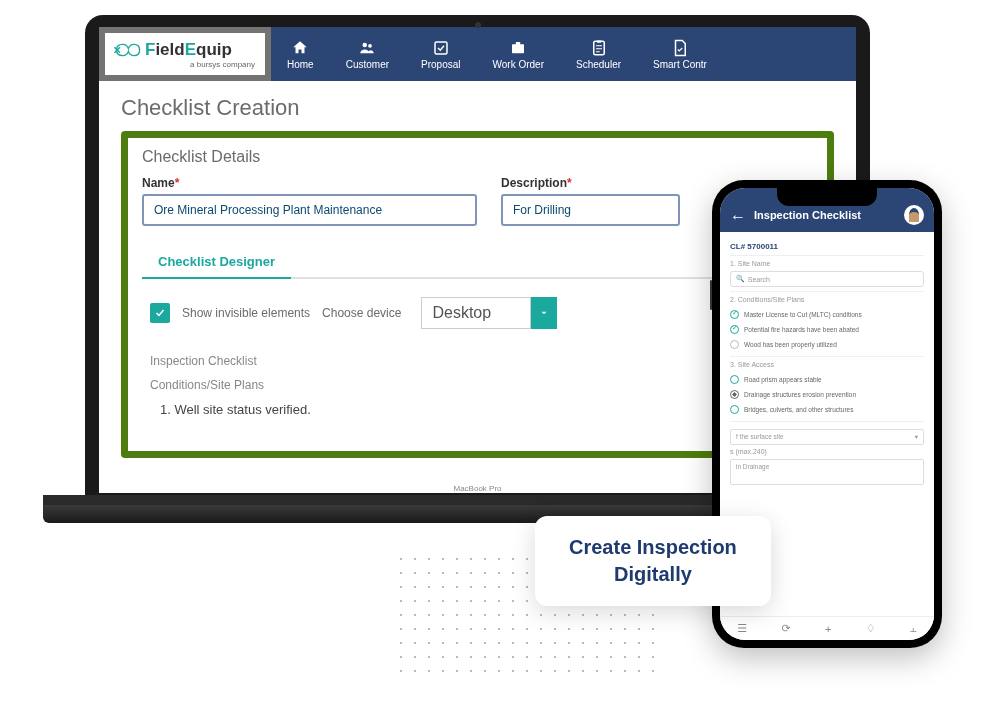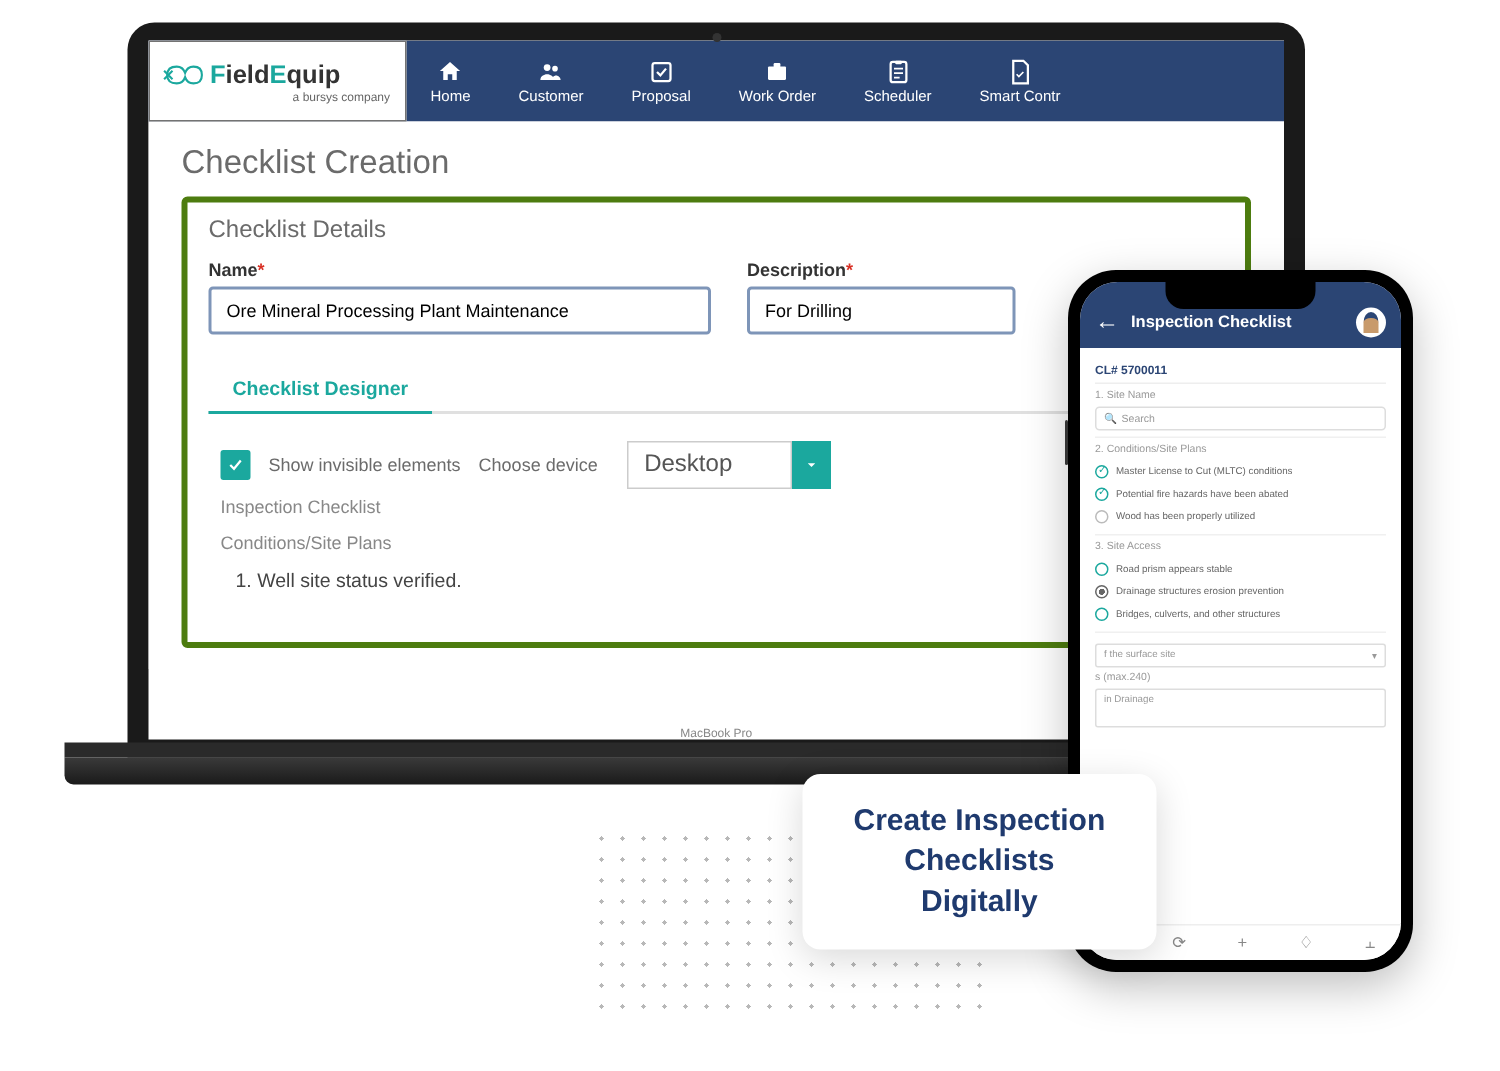--- a/index.html
+++ b/index.html
@@ -9,49 +9,49 @@
 .laptop{position:absolute;left:85px;top:15px;width:785px;height:555px}
 .laptop-screen{width:785px;height:490px;background:#1a1a1a;border-radius:18px 18px 0 0;padding:12px 14px;position:relative}
 .laptop-screen::after{content:"";position:absolute;top:7px;left:50%;transform:translateX(-50%);width:6px;height:6px;background:#333;border-radius:50%}
 .laptop-viewport{width:100%;height:100%;background:#fff;overflow:hidden;position:relative}
 .laptop-keyboard{width:870px;height:18px;background:linear-gradient(#3a3a3a,#1a1a1a);margin-left:-42px;border-radius:0 0 6px 6px;position:relative}
 .laptop-keyboard::before{content:"";position:absolute;top:-10px;left:0;right:0;height:10px;background:#2a2a2a}
 .laptop-label{position:absolute;bottom:12px;left:50%;transform:translateX(-50%);color:#888;font-size:8px}
 
 
 .app-header{height:54px;background:#2b4574;display:flex;align-items:center}
-.logo-block{background:#fff;height:54px;width:172px;display:flex;flex-direction:column;justify-content:center;padding:2px 8px;border:1px solid #737373}
+.logo-block{background:#fff;height:54px;width:172px;display:flex;flex-direction:column;justify-content:center;padding:2px 8px;border:6px solid #737373}
 .logo-row{display:flex;align-items:center;gap:4px}
 .logo-icon{width:28px;height:18px;color:#1ba89e}
 .logo-text{font-size:17px;font-weight:600;color:#333}
 .logo-text .fe-g{color:#1ba89e}
 .logo-sub{font-size:8px;color:#666;text-align:right;padding-right:2px}
 .nav{display:flex;flex:1}
 .nav-item{flex:0 0 auto;padding:0 16px;display:flex;flex-direction:column;align-items:center;justify-content:center;color:#fff;cursor:pointer;gap:2px;height:54px}
 .nav-item svg{width:20px;height:18px;fill:#fff}
 .nav-item span{font-size:10px;font-weight:500}
 
 
 .content{padding:14px 22px;background:#fff}
 .page-title{font-size:22px;font-weight:500;color:#6b6b6b;margin-bottom:10px}
-.panel{border:4px solid #4d7c0f;border-radius:4px;padding:10px 14px}
+.panel{border:7px solid #4d7c0f;border-radius:4px;padding:10px 14px}
 .panel-title{font-size:16px;color:#6b6b6b;font-weight:500;margin-bottom:10px}
 .form-row{display:flex;gap:24px}
 .form-group{display:flex;flex-direction:column;gap:4px}
 .form-group.name{flex:0 0 335px}
 .form-group.desc{flex:0 0 120px}
 .form-label{font-size:12px;font-weight:600;color:#333}
 .form-label .req{color:#d93025}
-.form-input{border:2px solid #7e95b8;border-radius:3px;padding:7px 10px;font-size:12px;color:#000000}
+.form-input{border:2px solid #7e95b8;border-radius:3px;padding:7px 10px;font-size:12px;color:#0c4a6e}
 .tabs{display:flex;margin:20px 0 0;border-bottom:2px solid #e0e0e0}
 .tab{padding:8px 16px;font-size:13px;font-weight:600;color:#6b6b6b;cursor:pointer}
 .tab.active{color:#1ba89e;position:relative}
 .tab.active::after{content:"";position:absolute;bottom:-2px;left:0;right:0;height:2px;background:#1ba89e}
 .designer{padding:18px 8px}
-.designer-row{display:flex;align-items:center;gap:12px;}
+.designer-row{display:flex;align-items:center;gap:12px;margin-bottom:20px}
 .checkbox{width:20px;height:20px;background:#1ba89e;border-radius:2px;display:flex;align-items:center;justify-content:center}
 .checkbox svg{width:12px;height:12px;stroke:#fff;stroke-width:3;fill:none}
 .designer-label{font-size:12px;color:#6b6b6b}
 .device-select{display:flex;align-items:stretch;margin-left:8px}
 .device-select .sel{border:1px solid #ccc;padding:6px 24px 6px 10px;font-size:16px;color:#555;min-width:110px}
 .device-select .caret{width:26px;background:#1ba89e;display:flex;align-items:center;justify-content:center}
 .device-select .caret svg{width:10px;height:10px;fill:#fff}
 .preview-lines{color:#888;font-size:12px;line-height:2}
 .preview-lines .bold{font-size:13px;font-weight:400;color:#444;padding-left:10px}
 
@@ -198,21 +198,20 @@
   <div class="laptop-label">MacBook Pro</div>
  </div>
  <div class="laptop-keyboard"></div>
 </div>
 
 <div class="dot-grid"></div>
 
 <div class="caption-card">
  <div class="caption-text">
   <div>Create Inspection</div>
-  <div>Checklists</div>
   <div>Digitally</div>
  </div>
 </div>
 
 <div class="phone">
  <div class="phone-screen">
   <div class="notch"></div>
   <div class="phone-header">
    <span class="back">←</span>
    <span class="title">Inspection Checklist</span>

